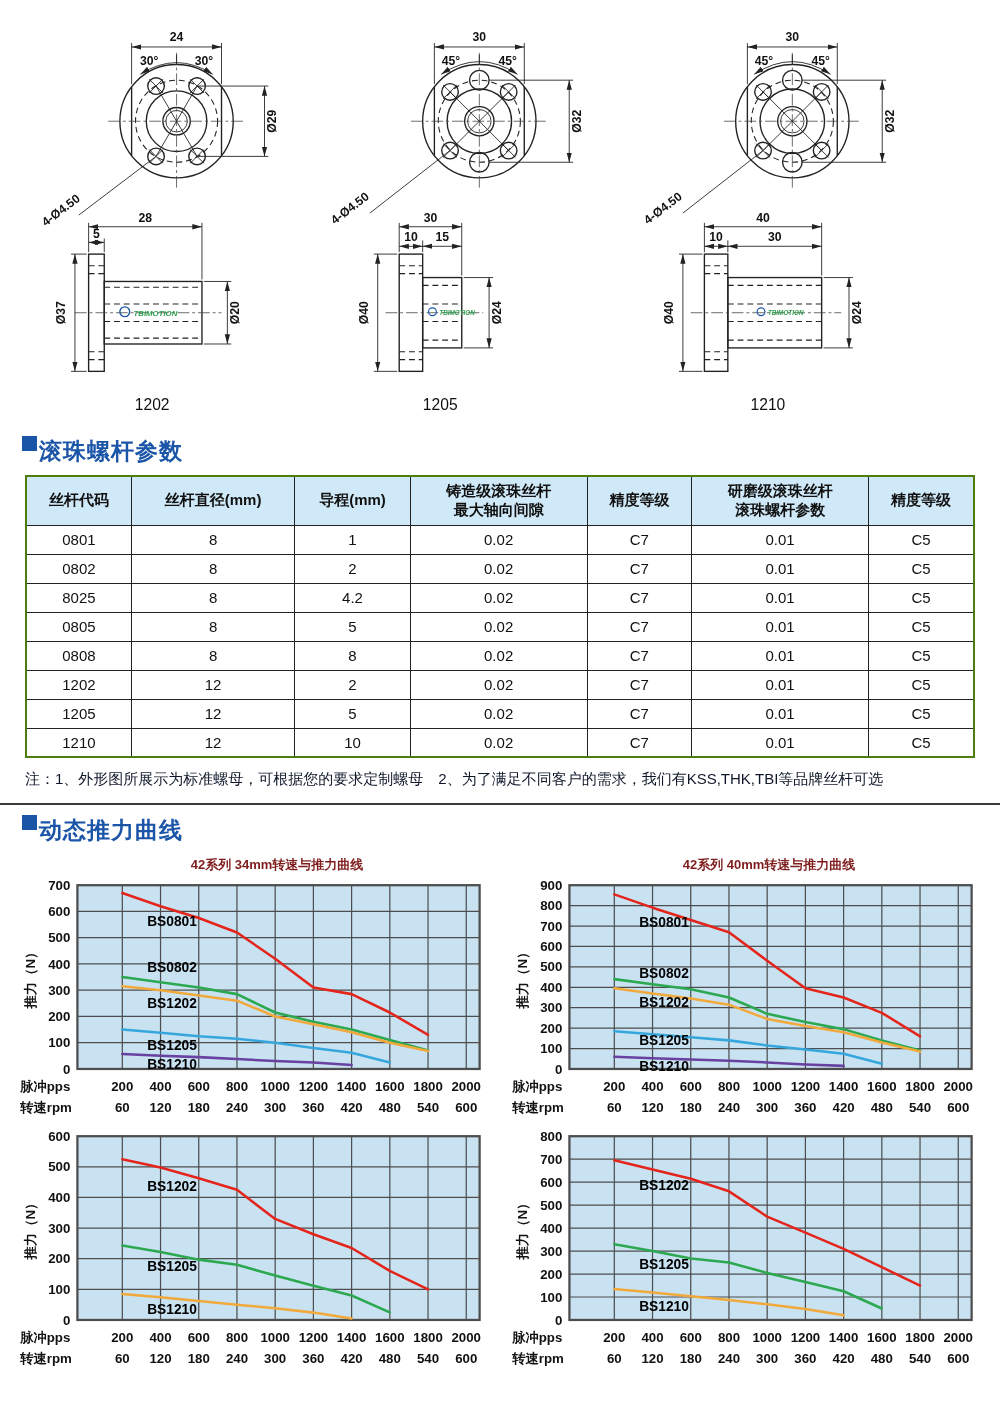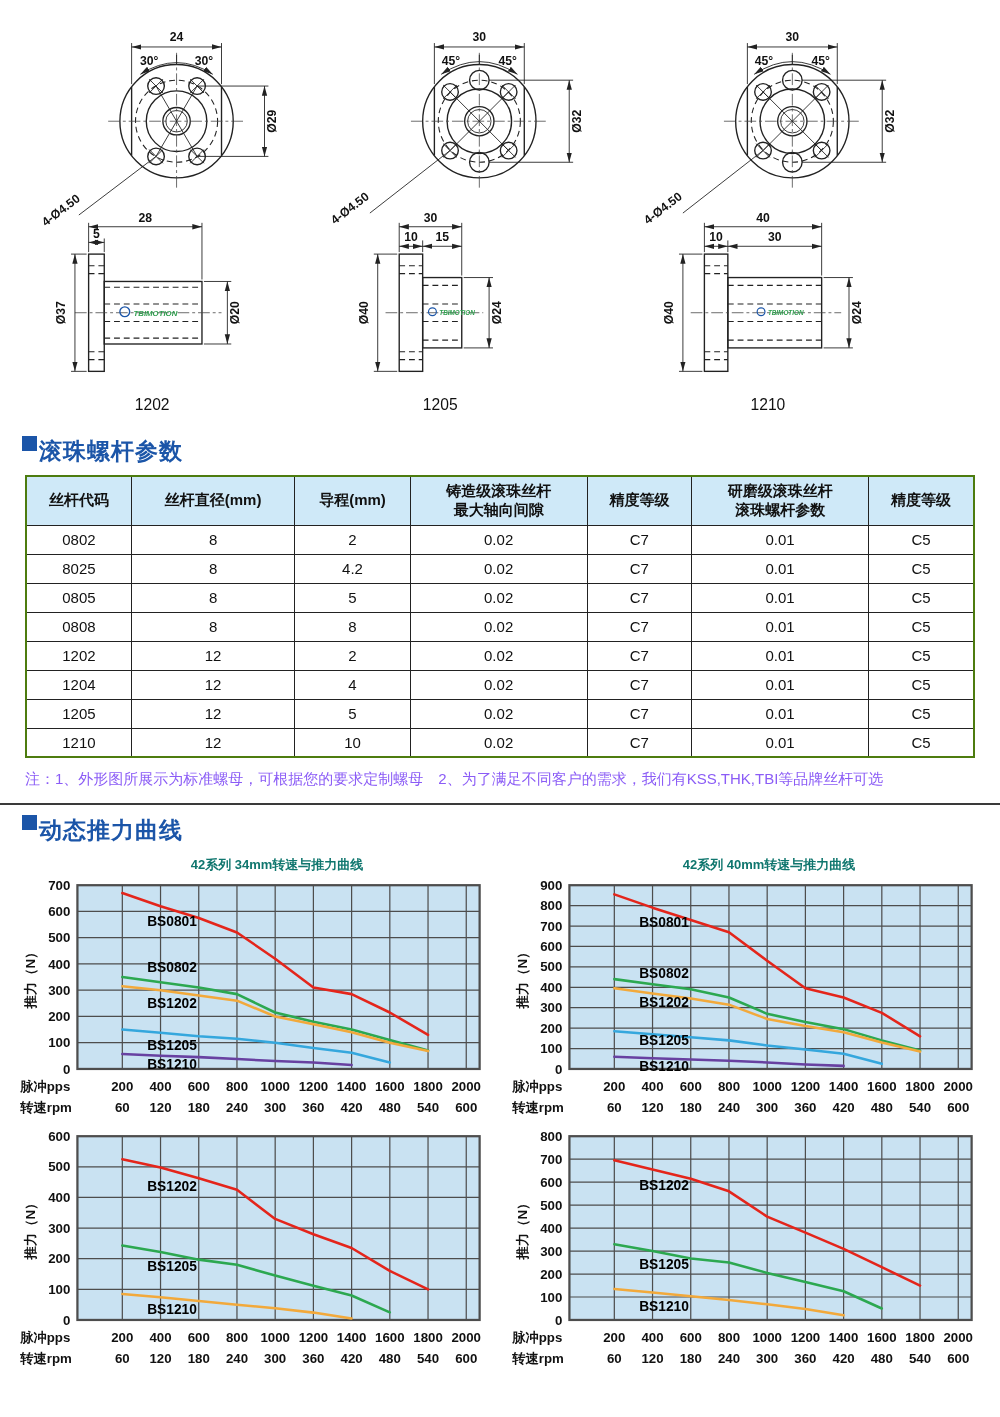--- a/index.html
+++ b/index.html
@@ -26,25 +26,25 @@
   .tbl-wrap { padding:2px 25px 0 25px; }
   table.params { width:100%; border-collapse:collapse; border:2px solid #4d7c0f; }
   table.params th {
     background:#cfe9f8; font-size:15px; font-weight:700; text-align:center;
     border:1.5px solid #222; padding:5px 2px; height:46px; white-space:pre-line; line-height:1.25;
   }
   table.params td {
     font-size:15px; text-align:center; border:1.5px solid #222; padding:4px 2px; height:29px; background:#fff;
   }
   
-  .note { padding:12px 22px 10px 25px; font-size:15px; color:#8b5cf6; }
+  .note { padding:12px 22px 10px 25px; font-size:15px; color:#0f172a; }
   .divider { height:2px; background:#3a3a3a; margin:4px 0 2px 0; }
   
   .charts { display:grid; grid-template-columns:478px 478px; column-gap:14px; row-gap:6px; padding:0 10px 0 18px; }
-  .chart-cell .ct { text-align:center; font-size:13px; font-weight:600; color:#0f766e; padding:4px 0 1px 40px; }
+  .chart-cell .ct { text-align:center; font-size:13px; font-weight:600; color:#7f1d1d; padding:4px 0 1px 40px; }
   .chart-cell svg { display:block; }
 </style>
 </head>
 <body>
 
 <div class="drawings">
 
   <svg width="300" height="428" viewBox="0 0 300 430">
     <defs>
         <marker id="mA" markerWidth="12" markerHeight="8" refX="11" refY="4" orient="auto-start-reverse">
@@ -310,20 +310,29 @@
           <th>铸造级滚珠丝杆
 最大轴向间隙</th>
           <th>精度等级</th>
           <th>研磨级滚珠丝杆
 滚珠螺杆参数</th>
           <th>精度等级</th>
         </tr>
       </thead>
     <tbody>
         <tr>
+          <td>0801</td>
+          <td>8</td>
+          <td>1</td>
+          <td>0.02</td>
+          <td>C7</td>
+          <td>0.01</td>
+          <td>C5</td>
+        </tr>
+        <tr>
           <td>0802</td>
           <td>8</td>
           <td>2</td>
           <td>0.02</td>
           <td>C7</td>
           <td>0.01</td>
           <td>C5</td>
         </tr>
         <tr>
           <td>8025</td>
@@ -349,29 +358,20 @@
           <td>8</td>
           <td>0.02</td>
           <td>C7</td>
           <td>0.01</td>
           <td>C5</td>
         </tr>
         <tr>
           <td>1202</td>
           <td>12</td>
           <td>2</td>
-          <td>0.02</td>
-          <td>C7</td>
-          <td>0.01</td>
-          <td>C5</td>
-        </tr>
-        <tr>
-          <td>1204</td>
-          <td>12</td>
-          <td>4</td>
           <td>0.02</td>
           <td>C7</td>
           <td>0.01</td>
           <td>C5</td>
         </tr>
         <tr>
           <td>1205</td>
           <td>12</td>
           <td>5</td>
           <td>0.02</td>

